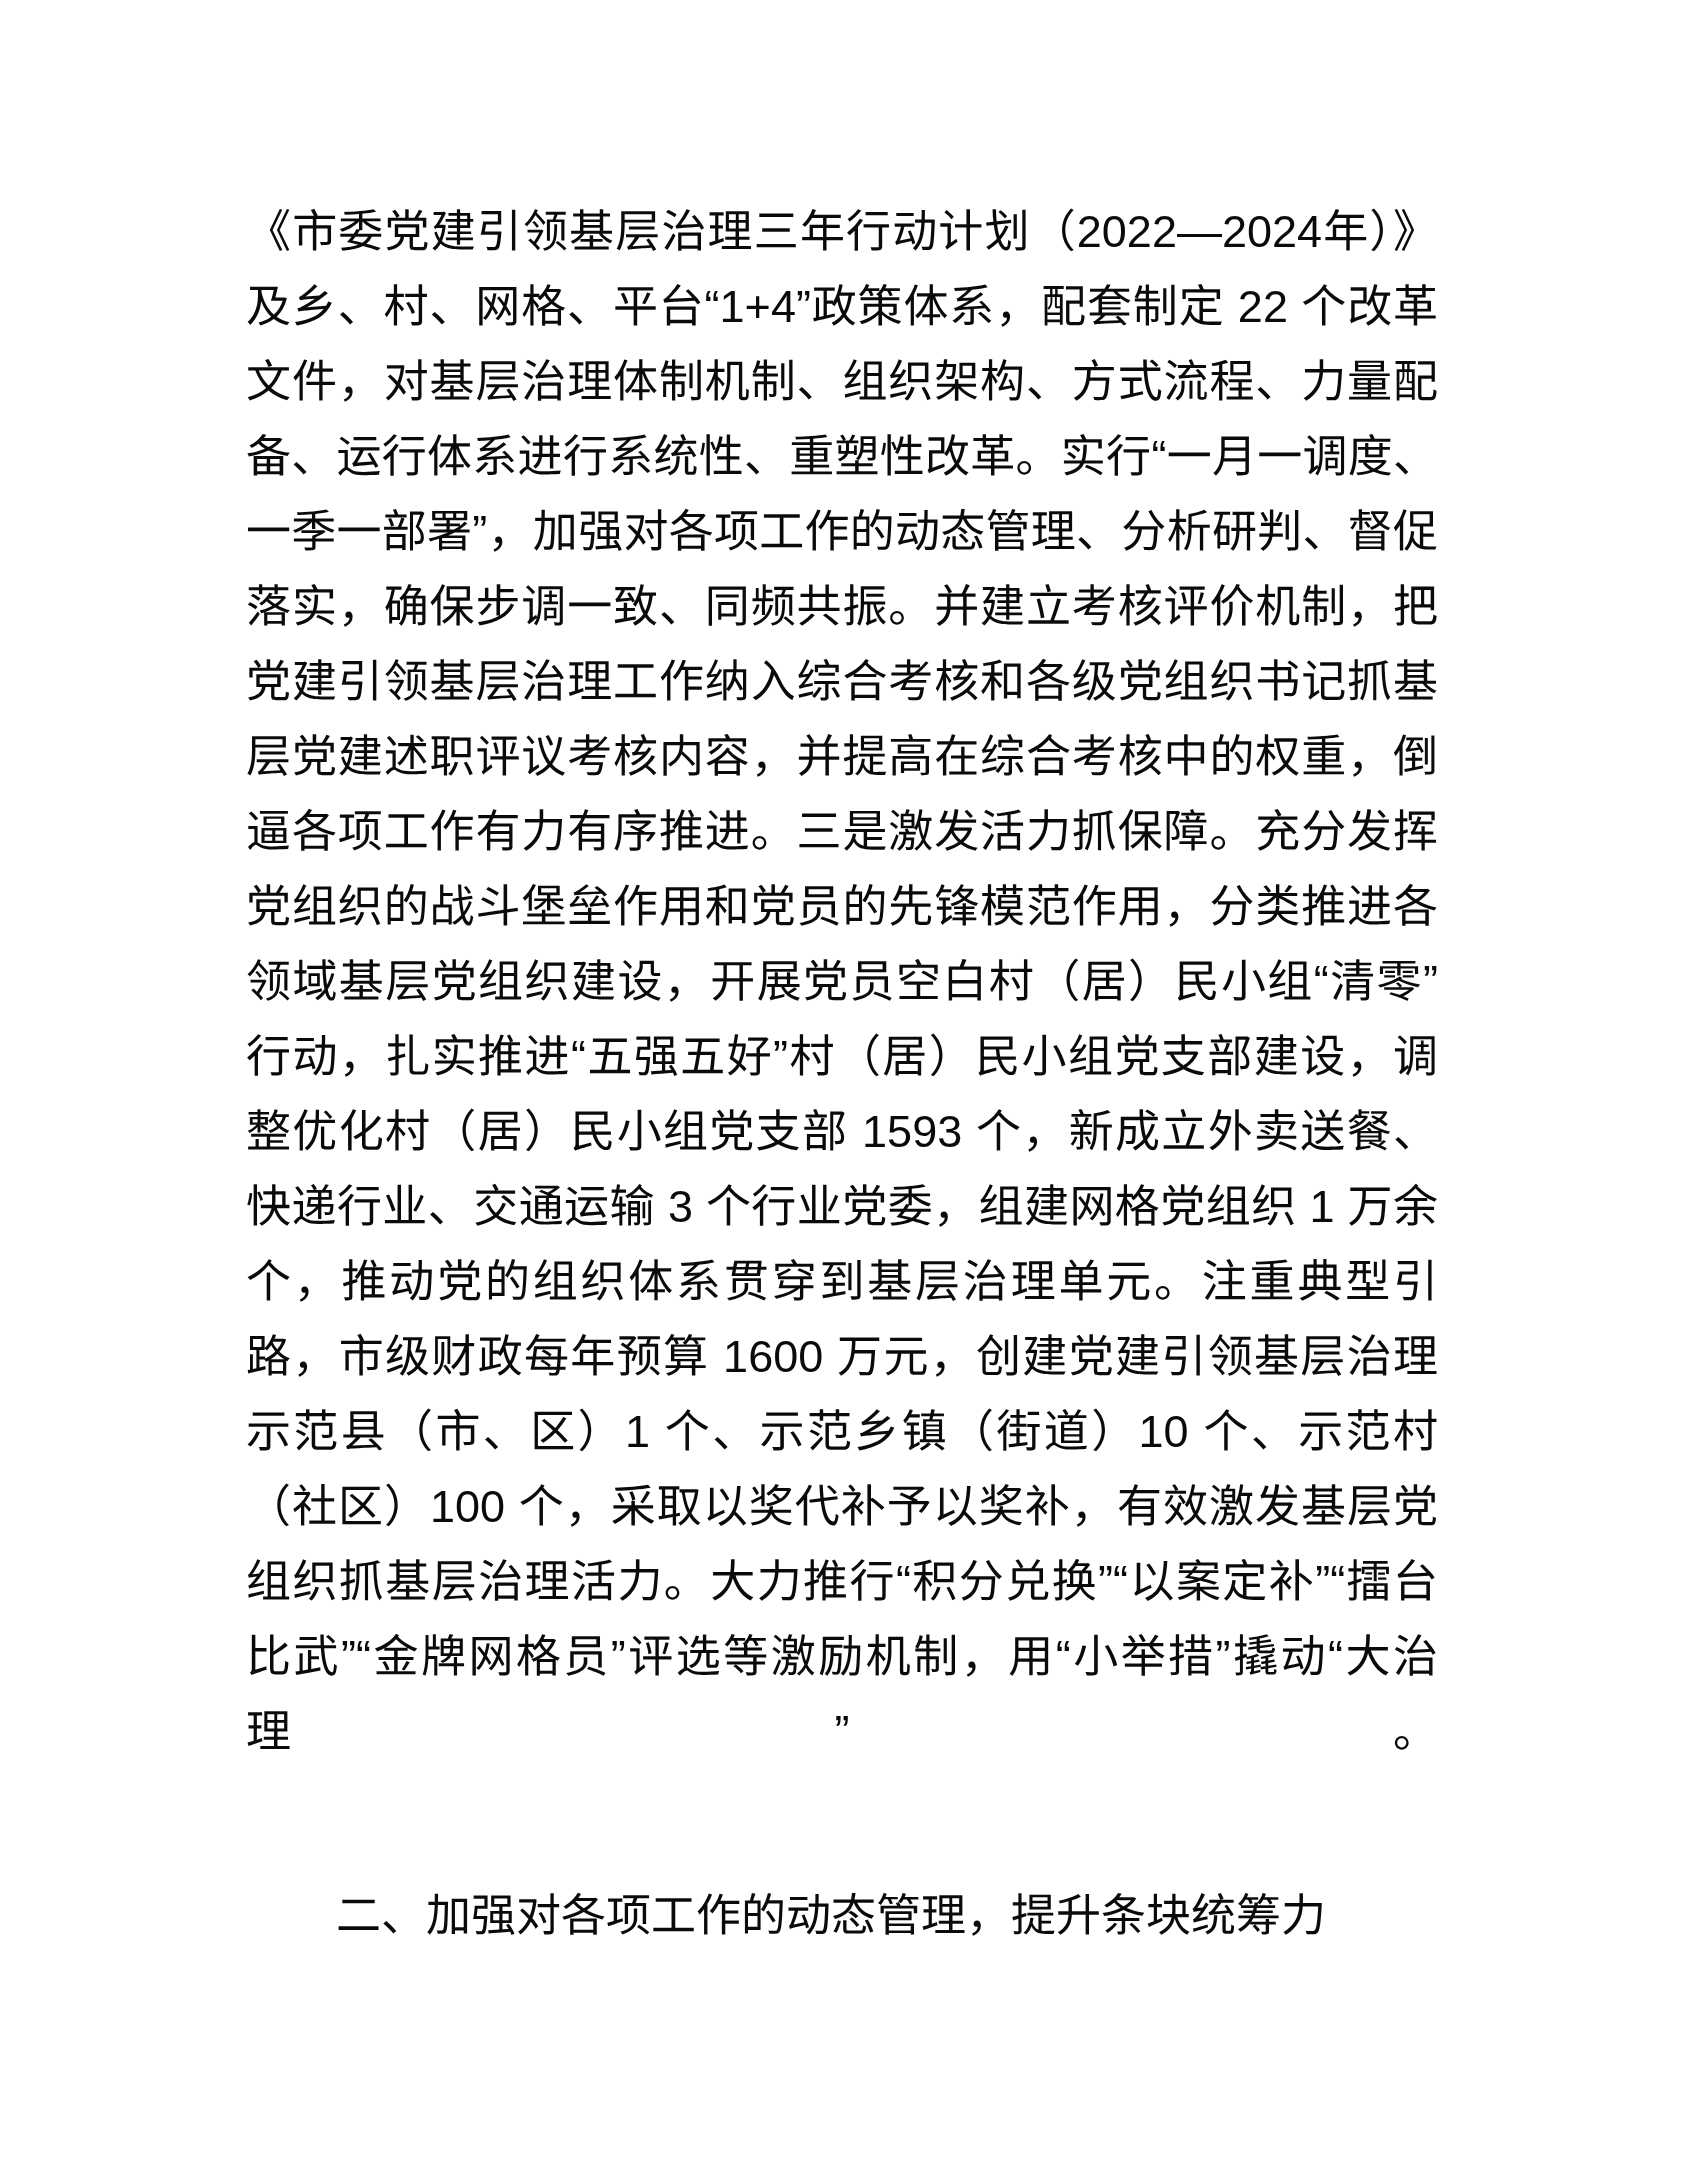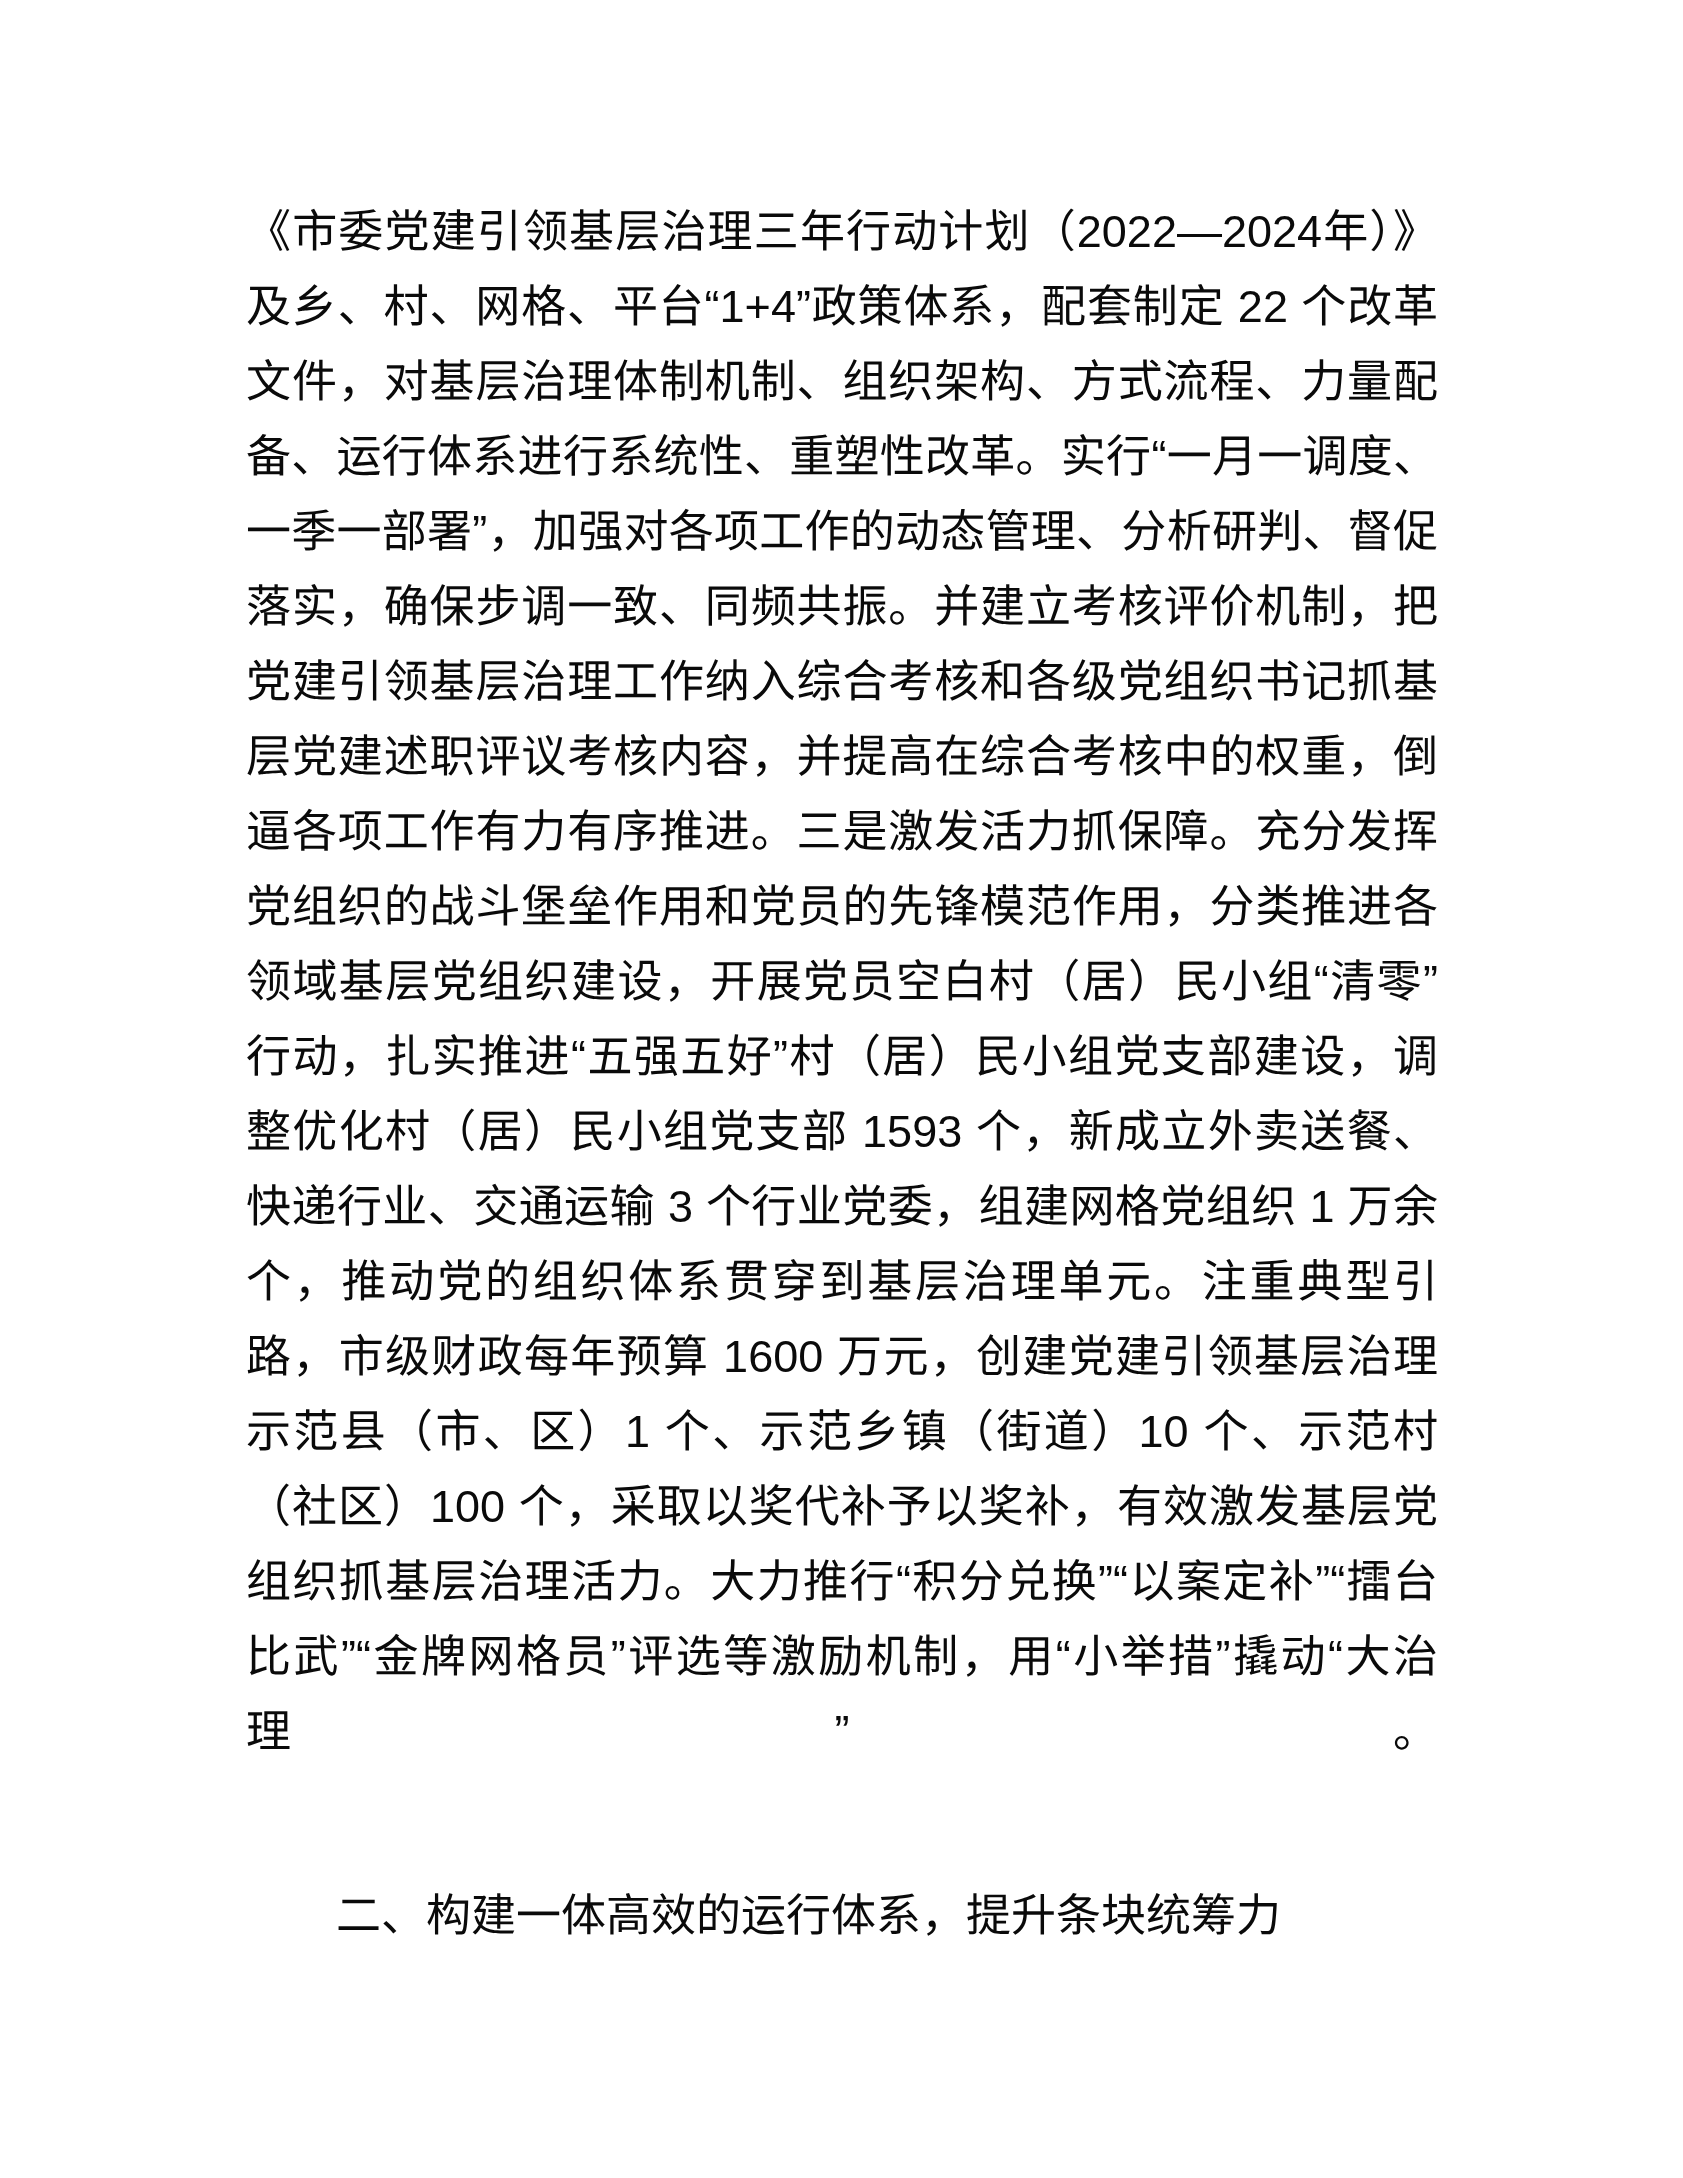--- a/index.html
+++ b/index.html
@@ -62,17 +62,17 @@
   }
 </style>
 </head>
 <body>
 
 <div class="page">
   <div class="page-body">
 
     <p class="para para-body">《市委党建引领基层治理三年行动计划（2022—2024年）》及乡、村、网格、平台“1+4”政策体系，配套制定 22 个改革文件，对基层治理体制机制、组织架构、方式流程、力量配备、运行体系进行系统性、重塑性改革。实行“一月一调度、一季一部署”，加强对各项工作的动态管理、分析研判、督促落实，确保步调一致、同频共振。并建立考核评价机制，把党建引领基层治理工作纳入综合考核和各级党组织书记抓基层党建述职评议考核内容，并提高在综合考核中的权重，倒逼各项工作有力有序推进。三是激发活力抓保障。充分发挥党组织的战斗堡垒作用和党员的先锋模范作用，分类推进各领域基层党组织建设，开展党员空白村（居）民小组“清零”行动，扎实推进“五强五好”村（居）民小组党支部建设，调整优化村（居）民小组党支部 1593 个，新成立外卖送餐、快递行业、交通运输 3 个行业党委，组建网格党组织 1 万余个，推动党的组织体系贯穿到基层治理单元。注重典型引路，市级财政每年预算 1600 万元，创建党建引领基层治理示范县（市、区）1 个、示范乡镇（街道）10 个、示范村（社区）100 个，采取以奖代补予以奖补，有效激发基层党组织抓基层治理活力。大力推行“积分兑换”“以案定补”“擂台比武”“金牌网格员”评选等激励机制，用“小举措”撬动“大治理”。</p>
 
-    <p class="para para-heading">二、构建一体高效的运行体系，提升条块统筹力</p>
+    <p class="para para-heading">二、加强对各项工作的动态管理，提升条块统筹力</p>
 
   </div>
 </div>
 
 
 </body></html>

